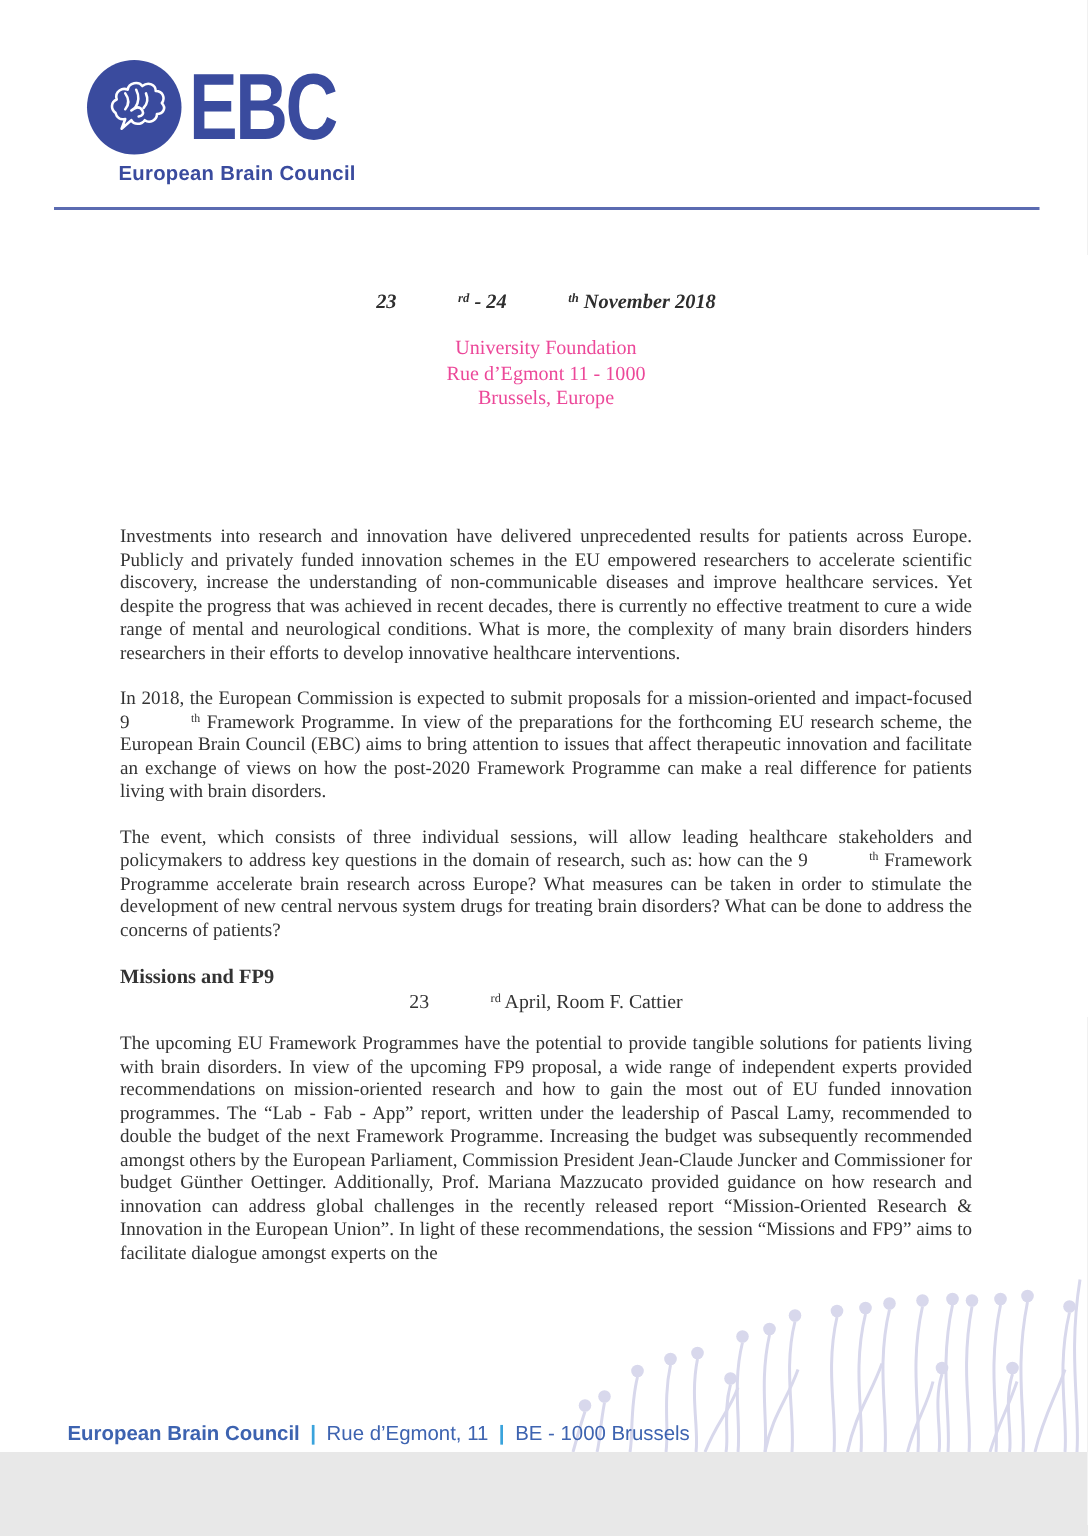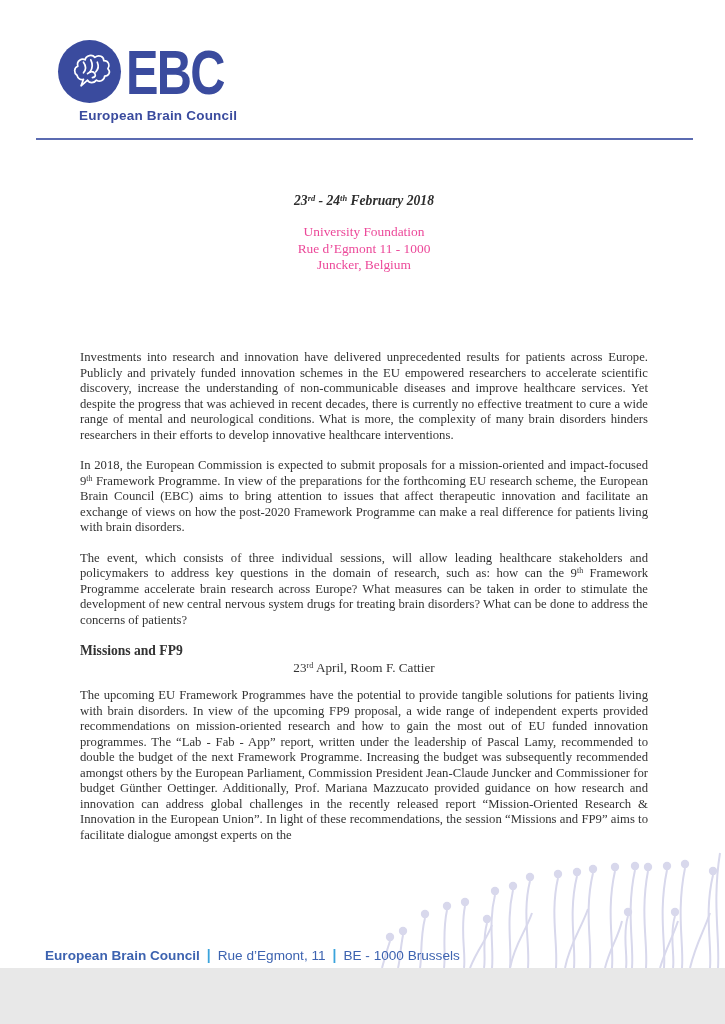--- a/index.html
+++ b/index.html
@@ -43,21 +43,21 @@
   .doc-date{font-size:13.6px;font-weight:700;font-style:italic;color:#2e2e2e;margin-top:17px;}
   .venue{font-size:13.4px;color:#ec4899;line-height:16.5px;margin-top:15px;}
   
   .body-text{
     position:absolute;top:344px;left:80px;width:568px;
     font-size:12.7px;line-height:15.5px;text-align:justify;
   }
   .body-text p{margin:6px 0 15px 0;}
   .session-heading{font-size:13.6px;font-weight:700;margin:12px 0 0 0;text-align:left;}
   .session-date{font-size:13.2px;margin:1px 0 13px 0;text-align:center;}
-  sup{font-size:0.62em;line-height:0;vertical-align:baseline;position:relative;top:-0.45em;}
+  sup{font-size:0.62em;line-height:0;vertical-align:baseline;position:relative;top:-0.45em;padding-left:41px;}
   
   .footer{
     position:absolute;left:45px;top:916px;
     font-family:"Liberation Sans", sans-serif;
     font-size:13.6px;line-height:22px;color:#3d63b0;
     z-index:2;
     margin-top:28px;
   }
   .footer .b{font-weight:700;}
   .footer .sep{
@@ -84,25 +84,25 @@
           </g>
         </svg>
       </div>
       <span class="logo-abbr">EBC</span>
     </div>
     <div class="logo-name">European Brain Council</div>
   </div>
   <div class="header-rule"></div>
 
   <div class="title-block">
-    <div class="doc-date"><span>23</span><sup>rd</sup><span> - 24</span><sup>th</sup><span> February 2018</span></div>
+    <div class="doc-date"><span>23</span><sup>rd</sup><span> - 24</span><sup>th</sup><span> November 2018</span></div>
     <div class="venue">
       <div>University Foundation</div>
       <div>Rue d’Egmont 11 - 1000</div>
-      <div>Juncker, Belgium</div>
+      <div>Brussels, Europe</div>
     </div>
   </div>
 
   <div class="body-text">
     <p><span>Investments into research and innovation have delivered unprecedented results for patients across Europe. Publicly and privately funded innovation schemes in the EU empowered researchers to accelerate scientific discovery, increase the understanding of non-communicable diseases and improve healthcare services. Yet despite the progress that was achieved in recent decades, there is currently no effective treatment to cure a wide range of mental and neurological conditions. What is more, the complexity of many brain disorders hinders researchers in their efforts to develop innovative healthcare interventions.</span></p>
     <p><span>In 2018, the European Commission is expected to submit proposals for a mission-oriented and impact-focused 9</span><sup>th</sup><span> Framework Programme. In view of the preparations for the forthcoming EU research scheme, the European Brain Council (EBC) aims to bring attention to issues that affect therapeutic innovation and facilitate an exchange of views on how the post-2020 Framework Programme can make a real difference for patients living with brain disorders.</span></p>
     <p><span>The event, which consists of three individual sessions, will allow leading healthcare stakeholders and policymakers to address key questions in the domain of research, such as: how can the 9</span><sup>th</sup><span> Framework Programme accelerate brain research across Europe? What measures can be taken in order to stimulate the development of new central nervous system drugs for treating brain disorders? What can be done to address the concerns of patients?</span></p>
     <div class="session-heading">Missions and FP9</div>
     <div class="session-date"><span>23</span><sup>rd</sup><span> April, Room F. Cattier</span></div>
     <p><span>The upcoming EU Framework Programmes have the potential to provide tangible solutions for patients living with brain disorders. In view of the upcoming FP9 proposal, a wide range of independent experts provided recommendations on mission-oriented research and how to gain the most out of EU funded innovation programmes. The “Lab - Fab - App” report, written under the leadership of Pascal Lamy, recommended to double the budget of the next Framework Programme. Increasing the budget was subsequently recommended amongst others by the European Parliament, Commission President Jean-Claude Juncker and Commissioner for budget Günther Oettinger. Additionally, Prof. Mariana Mazzucato provided guidance on how research and innovation can address global challenges in the recently released report “Mission-Oriented Research &amp; Innovation in the European Union”. In light of these recommendations, the session “Missions and FP9” aims to facilitate dialogue amongst experts on the</span></p>

